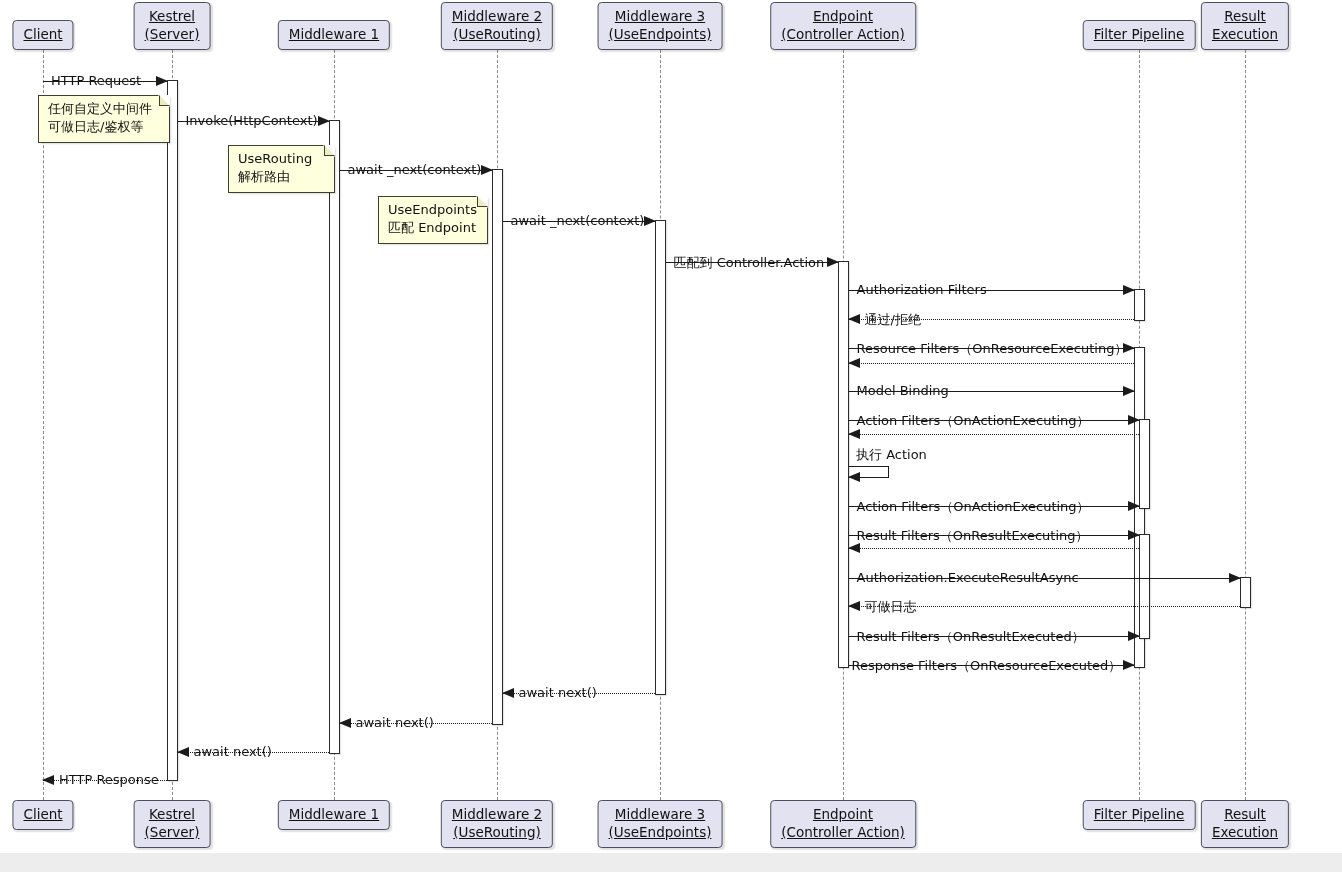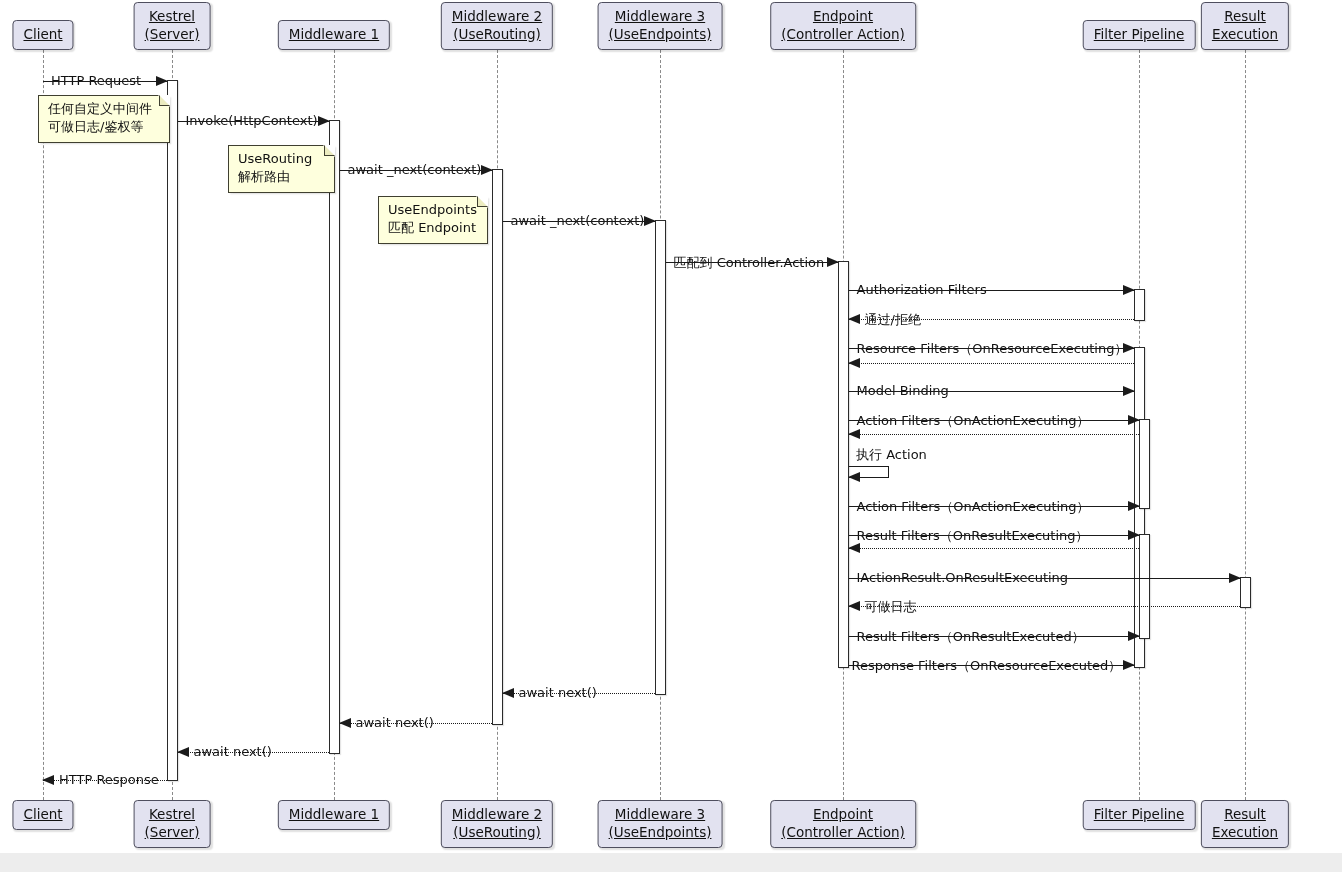--- a/index.html
+++ b/index.html
@@ -187,21 +187,21 @@
   <div class="msg" style="left:848.5px;top:519px;width:290px">
     <span class="lbl">Result Filters（OnResultExecuting）</span>
     <span class="line"></span>
       <span class="ah-r"></span>
   </div>
   <div class="msg" style="left:848.5px;top:532px;width:290px">
     <span class="line dot"></span>
       <span class="ah-l"></span>
   </div>
   <div class="msg" style="left:848.5px;top:562px;width:391.5px">
-    <span class="lbl">IActionResult.OnResultExecuting</span>
+    <span class="lbl">Authorization.ExecuteResultAsync</span>
     <span class="line"></span>
       <span class="ah-r"></span>
   </div>
   <div class="msg" style="left:848.5px;top:590px;width:391.5px">
     <span class="lbl ret">可做日志</span>
     <span class="line dot"></span>
       <span class="ah-l"></span>
   </div>
   <div class="msg" style="left:848.5px;top:620px;width:290px">
     <span class="lbl">Result Filters（OnResultExecuted）</span>

